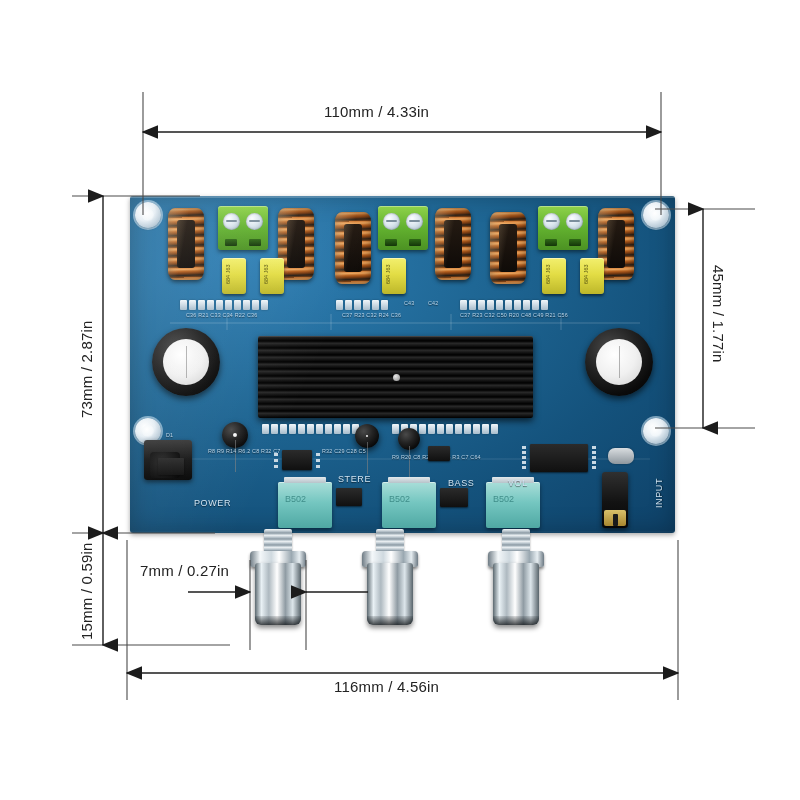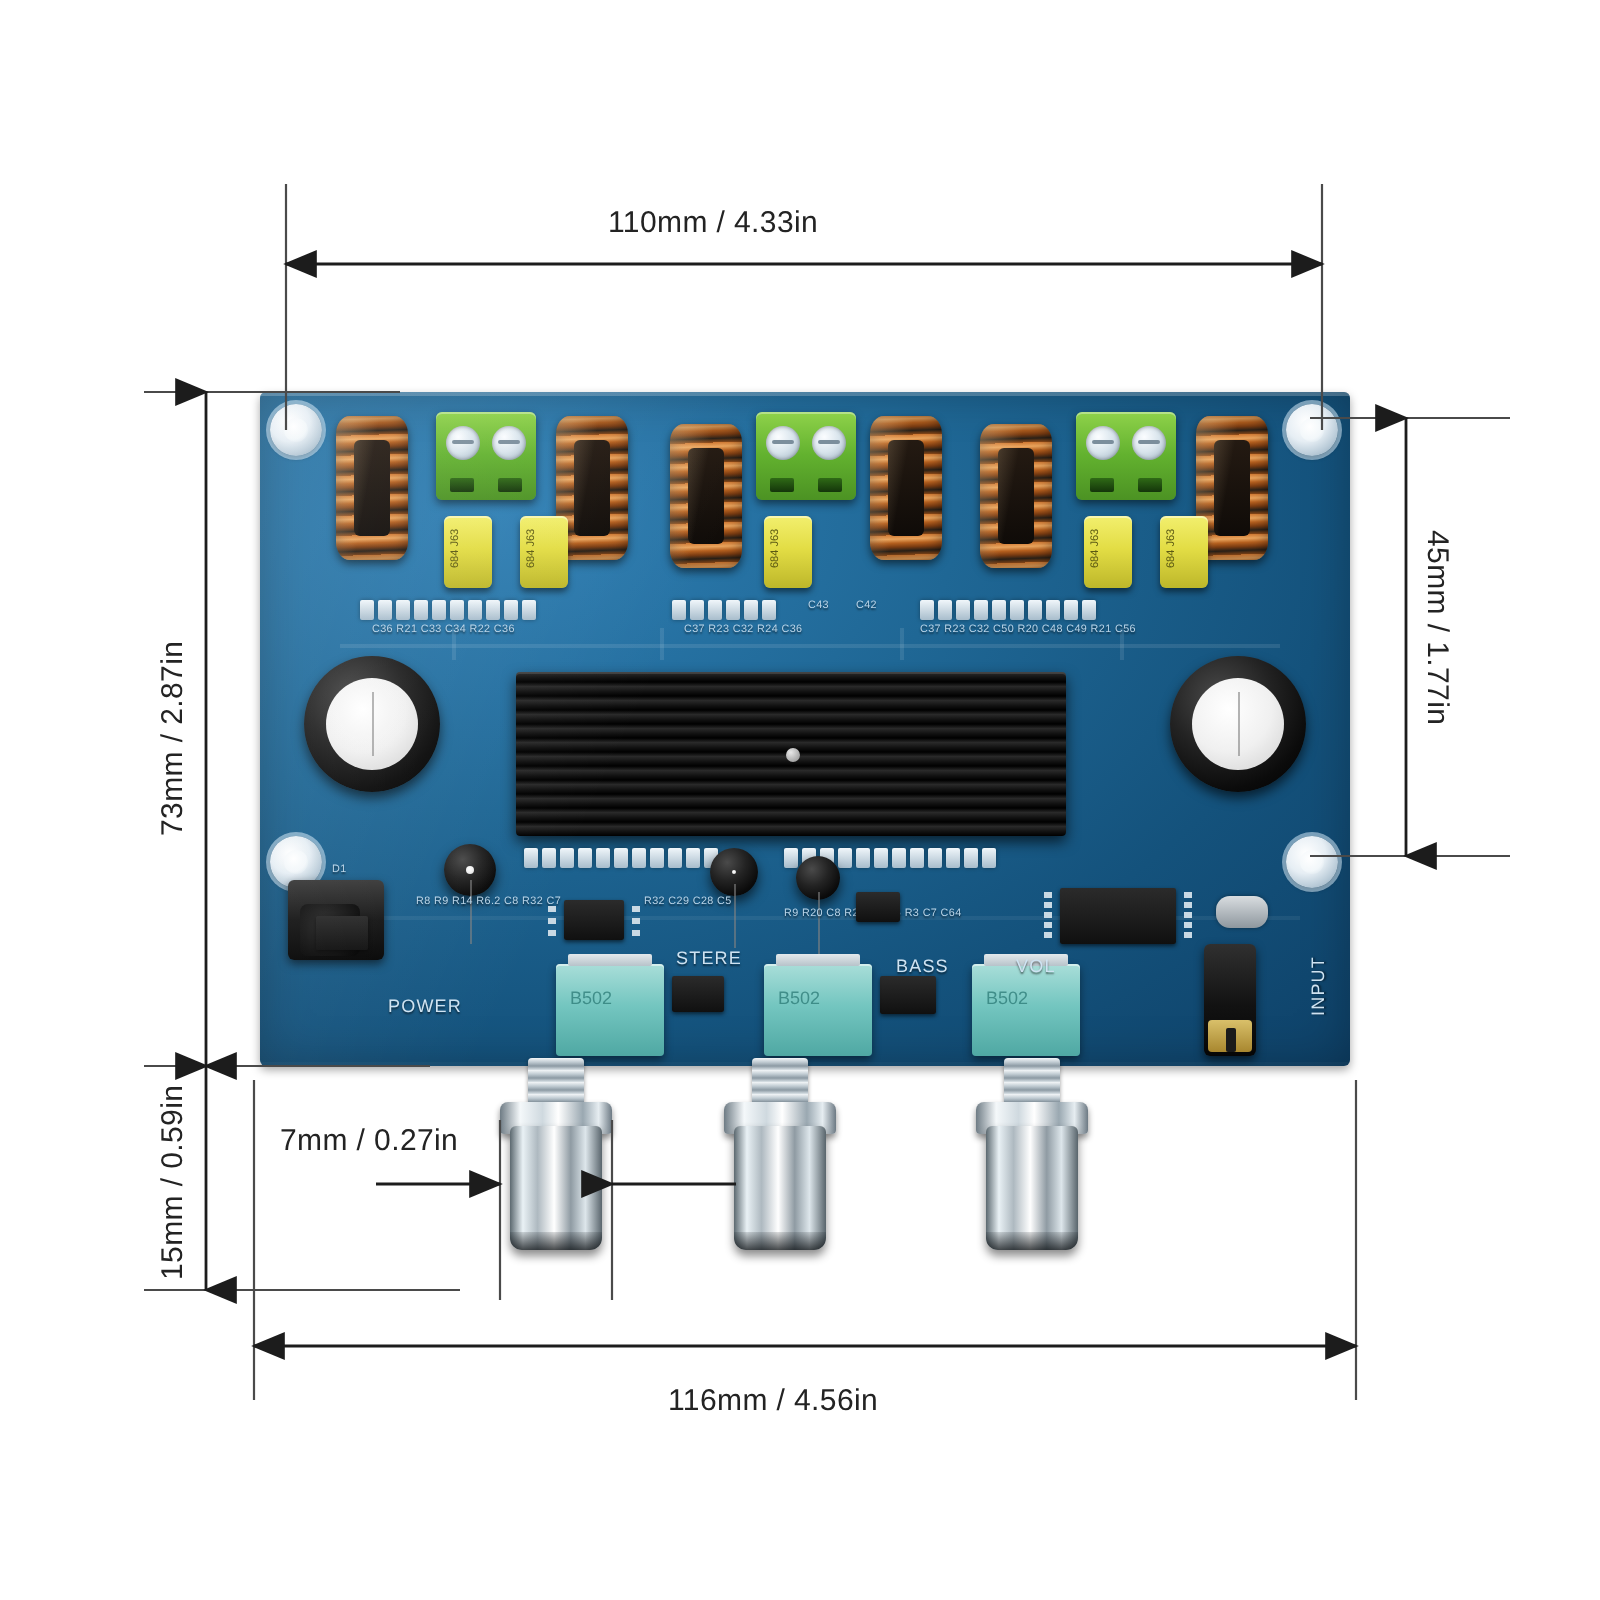--- a/index.html
+++ b/index.html
@@ -484,26 +484,26 @@
 
         <line x1="703" y1="209" x2="703" y2="428" marker-start="url(#ar-u)" marker-end="url(#ar-d)"></line>
 
         <line x1="127" y1="673" x2="678" y2="673" marker-start="url(#ar-l)" marker-end="url(#ar-r)"></line>
 
         <line x1="188" y1="592" x2="250" y2="592" marker-end="url(#ar-r)"></line>
         <line x1="368" y1="592" x2="306" y2="592" marker-end="url(#ar-l)"></line>
       </g>
     </svg>
 
-    <div class="dimtext" style="left:304px;top:103px;">110mm / 4.33in</div>
+    <div class="dimtext" style="left:324px;top:103px;">110mm / 4.33in</div>
 
     <div class="dimtext vert" style="left:78px;top:418px;transform:rotate(-90deg);">73mm / 2.87in</div>
 
     <div class="dimtext vert" style="left:78px;top:640px;transform:rotate(-90deg);">15mm / 0.59in</div>
 
     <div class="dimtext vert" style="left:727px;top:265px;transform:rotate(90deg);">45mm / 1.77in</div>
 
     <div class="dimtext" style="left:140px;top:562px;">7mm / 0.27in</div>
 
-    <div class="dimtext" style="left:334px;top:692px;">116mm / 4.56in</div>
+    <div class="dimtext" style="left:334px;top:678px;">116mm / 4.56in</div>
   </div>
 
 </div>
 
 </body></html>

